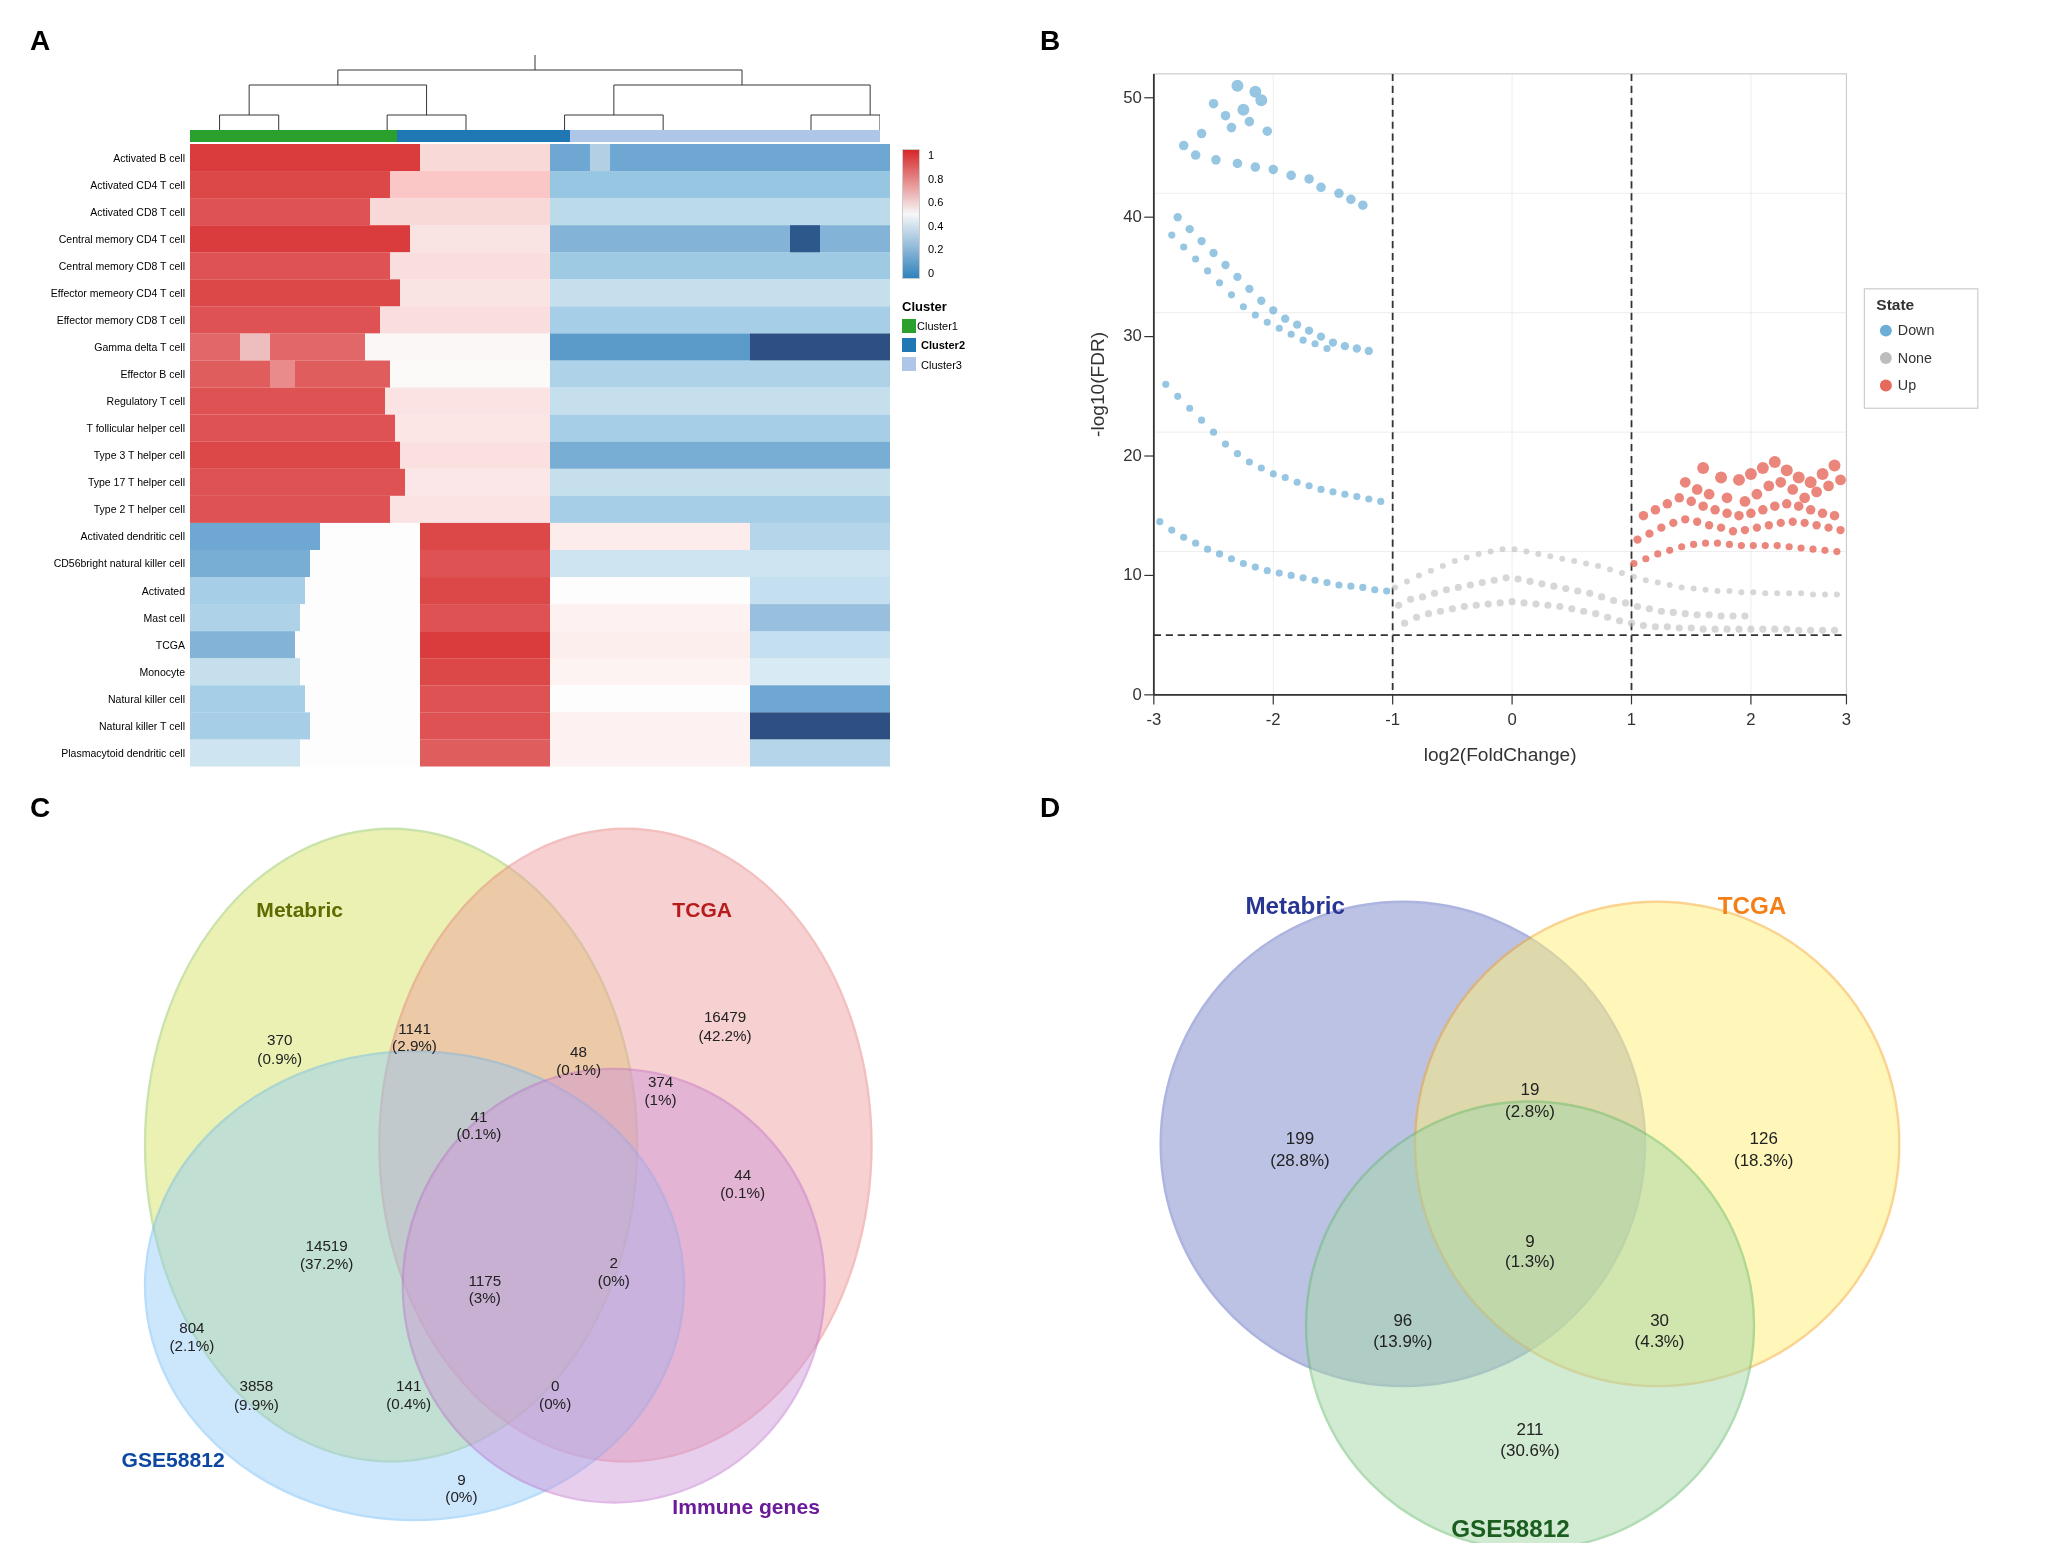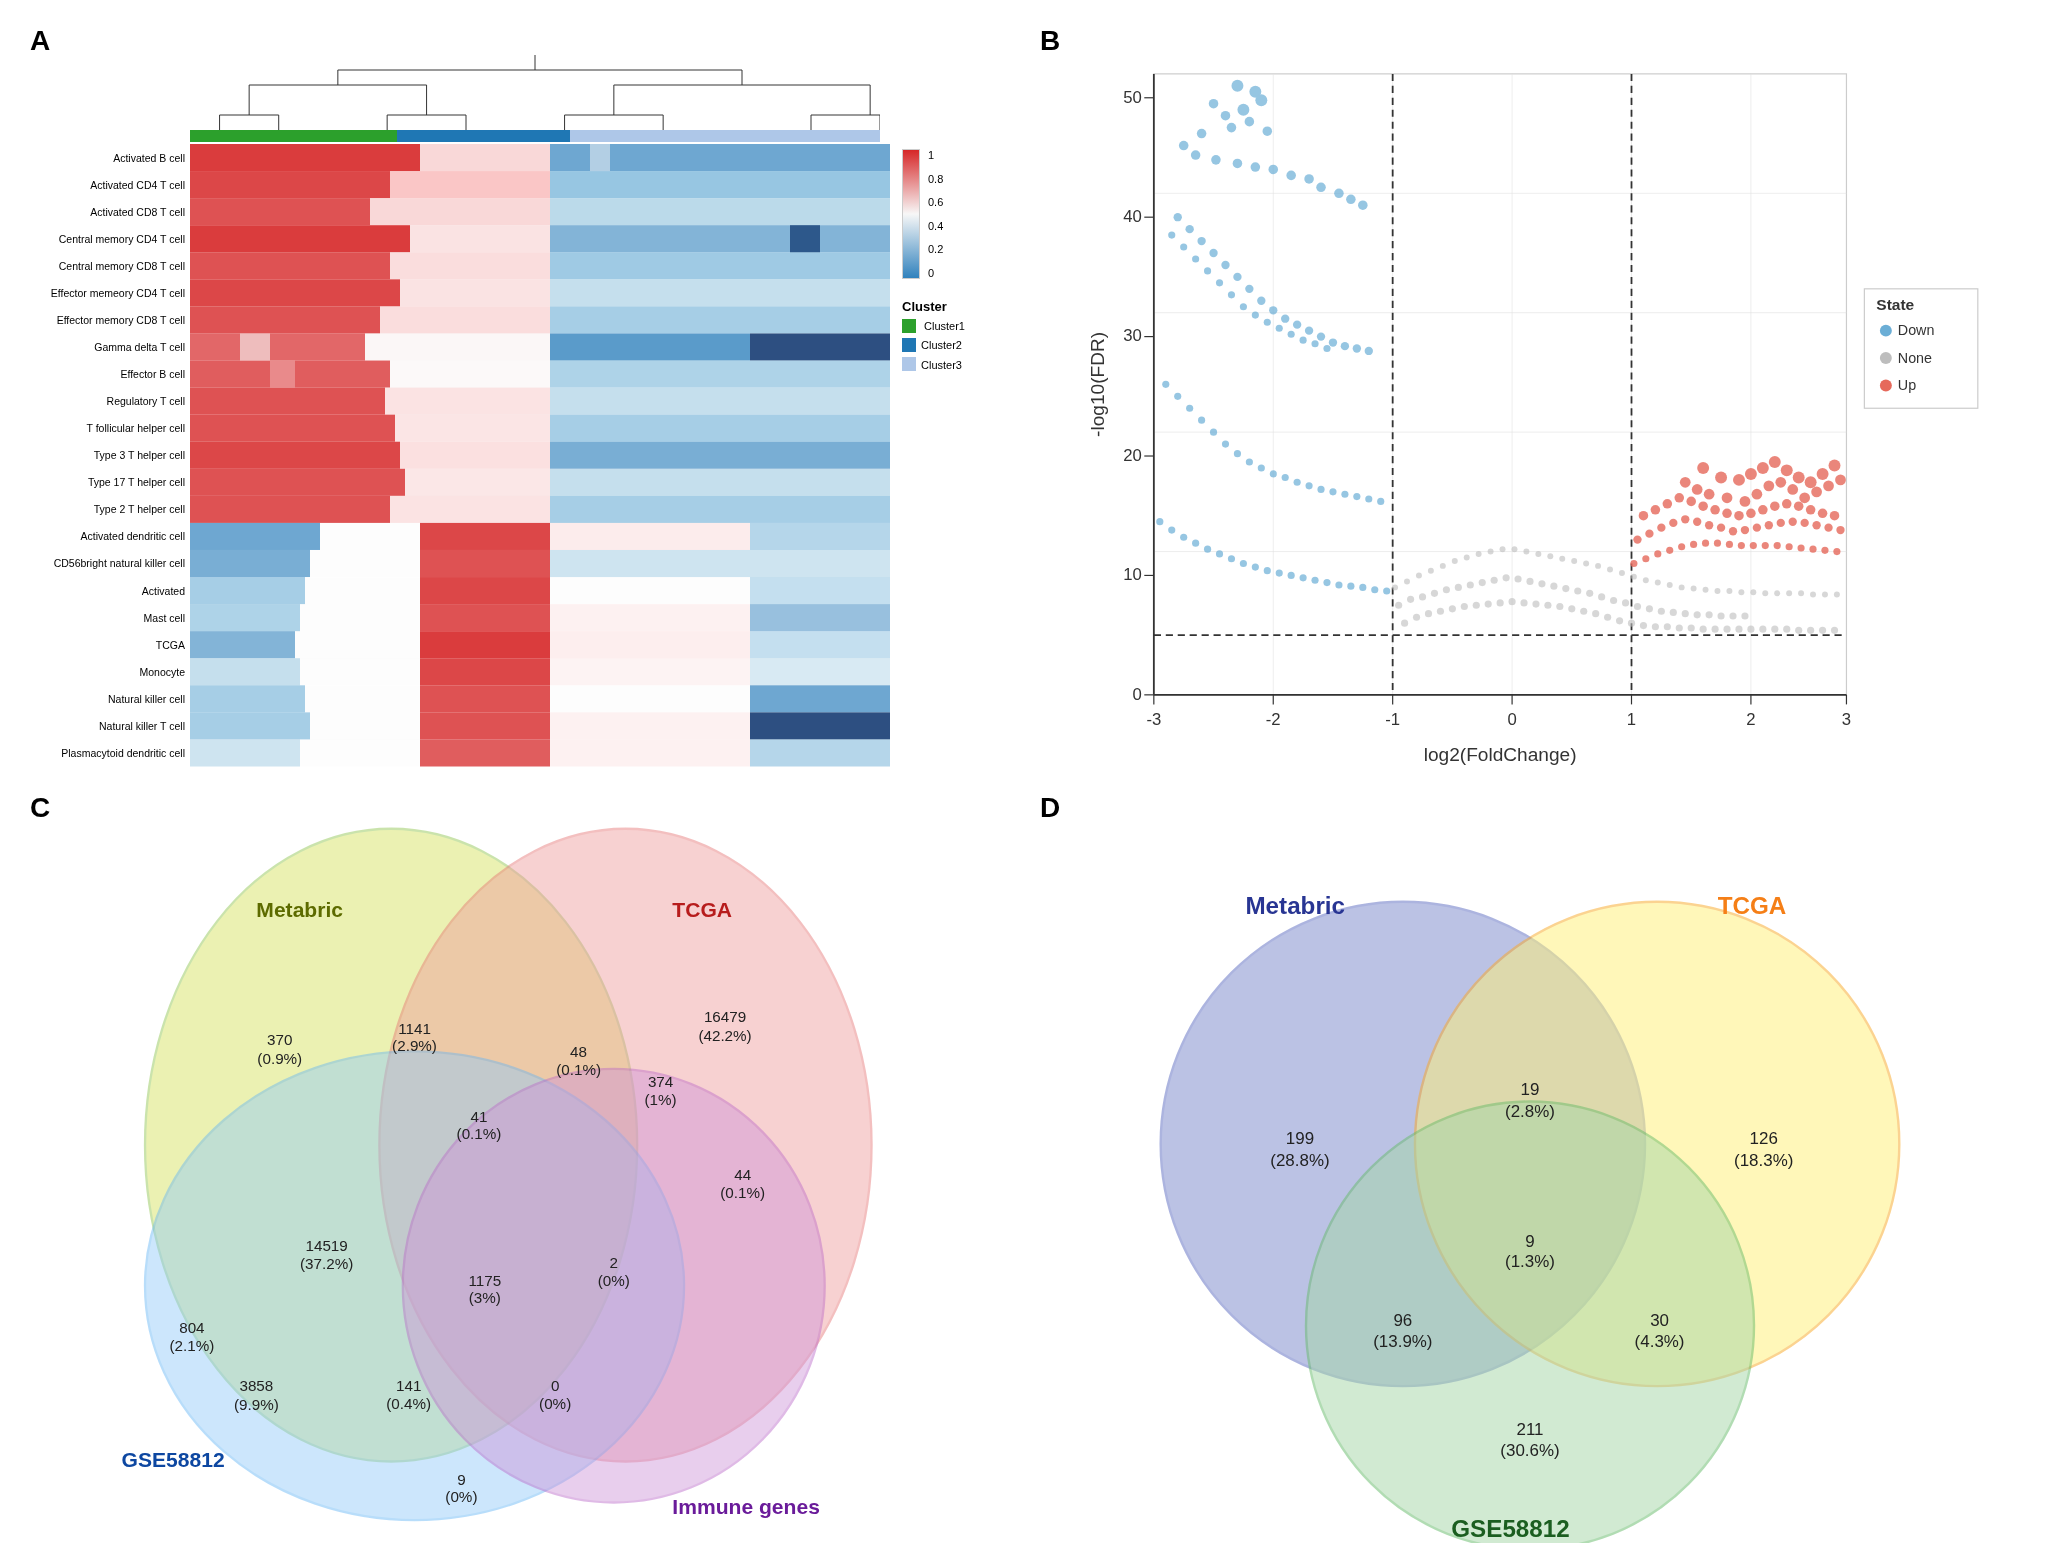--- a/index.html
+++ b/index.html
@@ -326,25 +326,25 @@
             <div style="display:flex; flex-direction:column; justify-content:space-between; height:130px; font-size:11px;">
               <span>1</span>
               <span>0.8</span>
               <span>0.6</span>
               <span>0.4</span>
               <span>0.2</span>
               <span>0</span>
             </div>
           </div>
           <div style="margin-top:15px; font-weight:bold; font-size:13px;">Cluster</div>
-          <div style="display:flex; align-items:center; gap:8px;">
+          <div style="display:flex; align-items:center; gap:1px;">
             <div style="width:14px;height:14px;background:#2ca02c;"></div>
             <span>Cluster1</span>
           </div>
-          <div style="display:flex; align-items:center; gap:5px;">
+          <div style="display:flex; align-items:center; gap:5px;font-weight:bold;">
             <div style="width:14px;height:14px;background:#1f77b4;"></div>
             <span>Cluster2</span>
           </div>
           <div style="display:flex; align-items:flex-end; gap:5px;">
             <div style="width:14px;height:14px;background:#aec7e8;"></div>
             <span>Cluster3</span>
           </div>
         </div>
       </div>
     </div>

